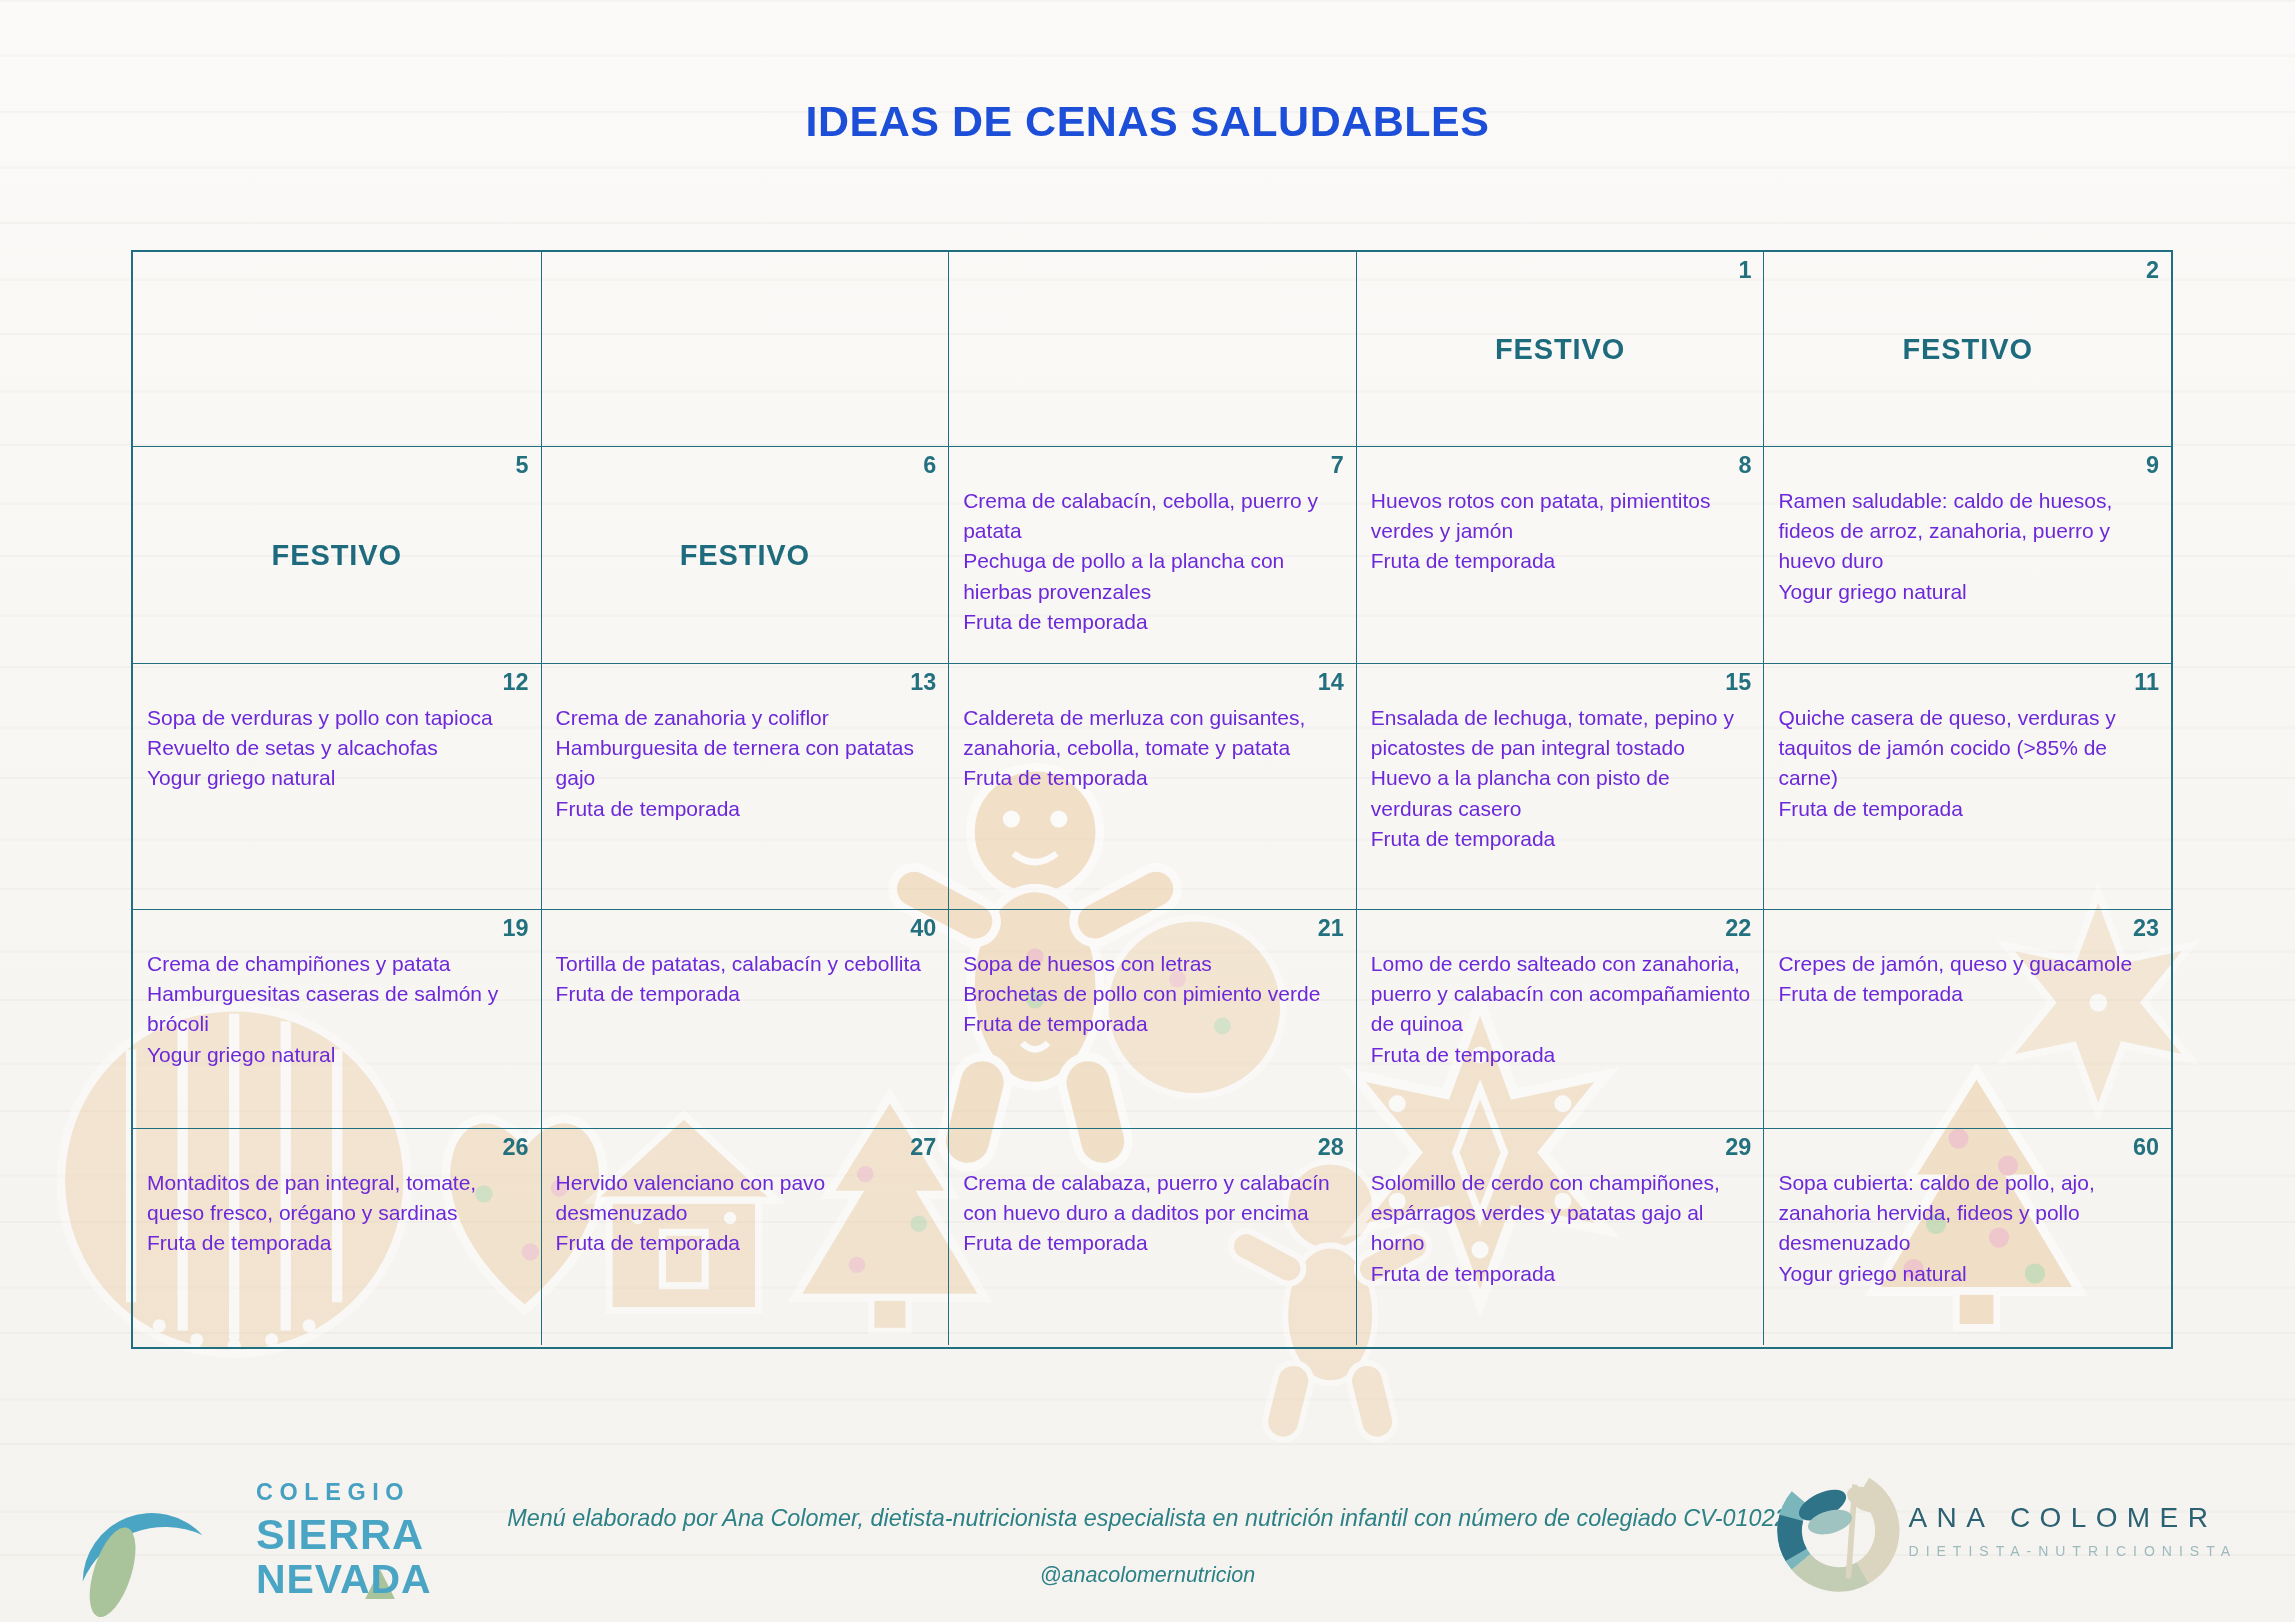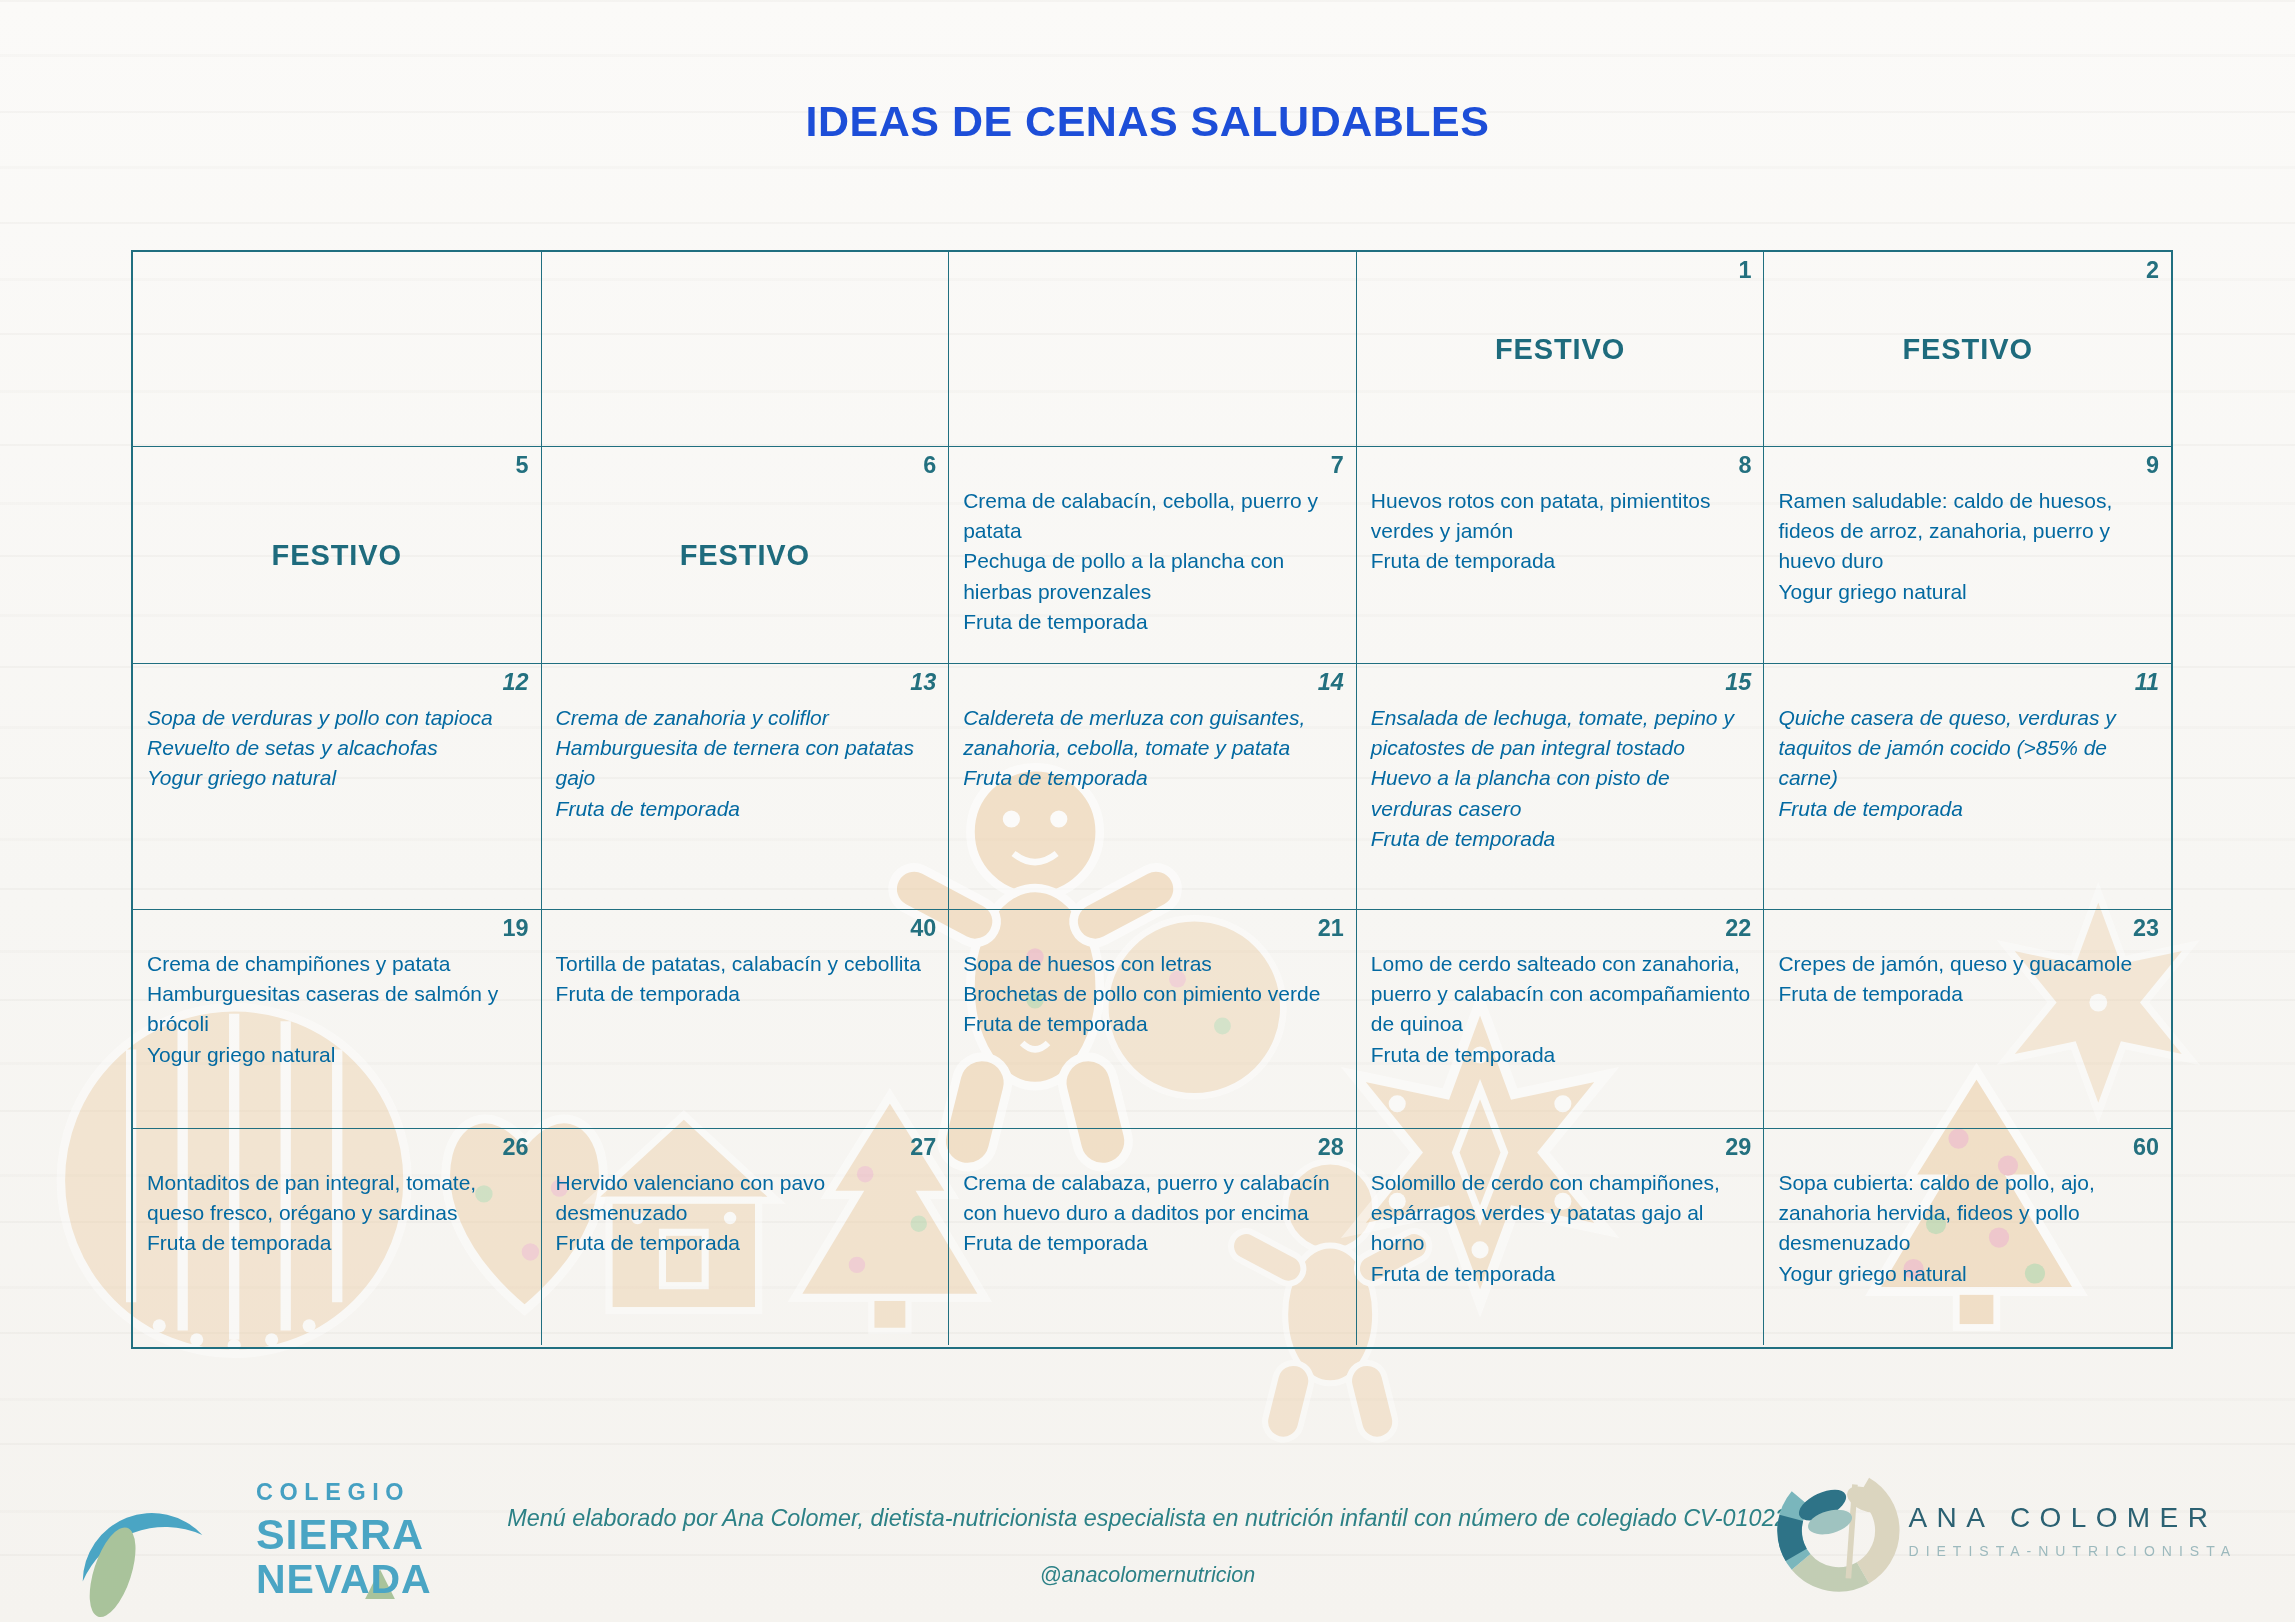--- a/index.html
+++ b/index.html
@@ -25,36 +25,36 @@
   .cookies{position:absolute;left:0;top:0;width:2295px;height:1623px;z-index:0;}
   
   .calendar{
     position:absolute;left:131px;top:250px;width:2042px;height:1099px;
     border:2.8px solid #206f80;z-index:1;box-sizing:border-box;
   }
   .week-row{display:grid;grid-template-columns:repeat(5,1fr);}
   .week-row + .week-row{border-top:1.9px solid #206f80;}
   .week-row:nth-child(1){height:194px;}
   .week-row:nth-child(2){height:216px;}
-  .week-row:nth-child(3){height:245px;font-style:italic;}
+  .week-row:nth-child(3){height:245px;}
   .week-row:nth-child(4){height:218px;}
   .week-row:nth-child(5){height:216px;}
   .day-cell{position:relative;box-sizing:border-box;overflow:hidden;}
   .day-cell + .day-cell{border-left:1.9px solid #206f80;}
   .day-number{
     position:absolute;top:4.7px;right:12px;
     font-size:23.4px;font-weight:700;color:#23707f;
   }
   .festivo-cell{display:flex;align-items:center;justify-content:center;}
   .festivo{
     font-size:29px;font-weight:700;color:#1e6b7d;letter-spacing:0.9px;
   }
   .menu-items{padding:39px 11.2px 7.5px 14px;}
   .menu-item{
-    margin:0;font-size:21px;line-height:1.44;color:#0369a1;
+    margin:0;font-size:21px;line-height:1.44;color:#6d28d9;
   }
   
   .footer-school{
     position:absolute;left:64px;top:1462px;height:157px;z-index:2;
     display:flex;align-items:center;gap:35px;
   }
   .school-text{display:flex;flex-direction:column;line-height:1;}
   .school-line1{font-size:23.4px;font-weight:700;letter-spacing:6.6px;color:#45a0c2;margin-bottom:8.4px;}
   .school-line2{font-size:43px;font-weight:700;letter-spacing:0.9px;color:#4aa5c4;margin-bottom:3.7px;}
   .school-line3{font-size:41px;font-weight:700;letter-spacing:0.9px;color:#4aa5c4;position:relative;}

